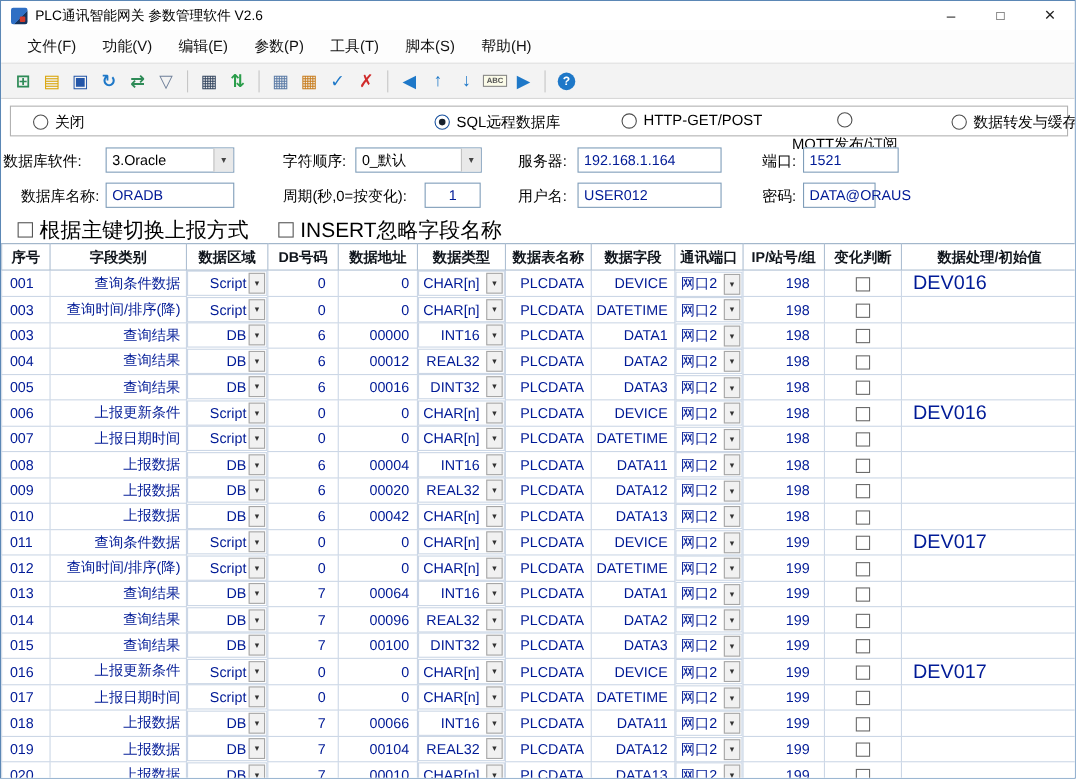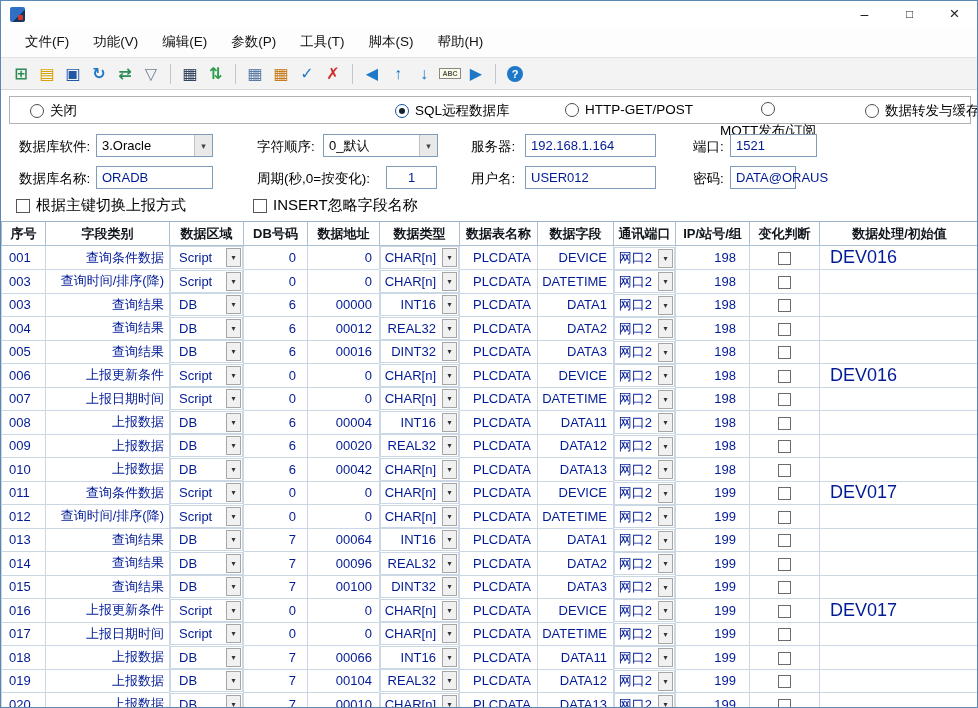--- a/index.html
+++ b/index.html
@@ -38,62 +38,63 @@
   .radio-item.sel .radio-circle{border-color:#17509e}
   .radio-item.sel .radio-circle::after{content:"";position:absolute;inset:3px;background:#17212e;border-radius:50%}
 
   
   .form-area{position:absolute;left:0;top:44px;width:978px;height:60px}
   .f-label{position:absolute;font-size:13.5px;white-space:nowrap}
   .f-input{position:absolute;height:23px;border:1px solid #7f9db9;background:#fff;font-size:13px;display:flex;align-items:center;padding:0 5px;color:var(--navy)}
   .f-combo{padding:0;color:#000}
   .f-combo .cval{flex:1;padding-left:5px}
   .combo-arrow{width:18px;height:100%;margin-left:auto;background:#e9e9e9;border-left:1px solid #c2c2c2;display:flex;align-items:center;justify-content:center;font-size:9px;color:#444;flex:0 0 auto}
-  .lbl-db-software{left:18px;top:4px}   .combo-db-software{left:95px;top:0;width:117px}
+  .lbl-db-software{left:2px;top:4px}   .combo-db-software{left:95px;top:0;width:117px}
   .lbl-char-order{left:256px;top:4px}   .combo-char-order{left:322px;top:0;width:115px}
   .lbl-server{left:470px;top:4px}       .inp-server{left:524px;top:0;width:131px}
   .lbl-port{left:692px;top:4px}         .inp-port{left:729px;top:0;width:87px}
   .lbl-db-name{left:18px;top:36px}      .inp-db-name{left:95px;top:32px;width:117px}
   .lbl-period{left:256px;top:36px}      .inp-period{left:385px;top:32px;width:51px;justify-content:center}
   .lbl-username{left:470px;top:36px}    .inp-username{left:524px;top:32px;width:131px}
   .lbl-password{left:692px;top:36px}    .inp-password{left:729px;top:32px;width:66px}
 
   
   .check-row{position:absolute;left:0;top:106px;width:978px;height:22px}
-  .check-item{position:absolute;top:0;display:flex;align-items:center;gap:6px;font-size:15px}
+  .check-item{position:absolute;top:0;display:flex;align-items:center;gap:6px;font-size:19px}
   .check-item.chk1{left:15px}.check-item.chk2{left:252px}
   .cbx{width:14px;height:14px;border:1px solid #565656;background:#fff;flex:0 0 auto}
 
   
   .grid{position:absolute;left:0;top:131px;width:978px;border-collapse:collapse;table-layout:fixed;background:#fff}
   .grid th{height:24px;font-size:13px;font-weight:bold;color:#10151c;background:#fff;border:1px solid #aebfd2;border-top:1px solid #9ab0c6;white-space:nowrap;overflow:hidden}
   .grid td{height:23px;font-size:13px;color:var(--navy);border:1px solid #ccd7e6;white-space:nowrap;overflow:hidden;padding:0}
   .grid td.c-seq{padding-left:7px;text-align:left}
   .grid td.c-cat{text-align:right;padding-right:5px}
   .grid td.c-db{text-align:right;padding-right:11px}
   .grid td.c-addr{text-align:right;padding-right:7px}
   .grid td.c-tbl{text-align:right;padding-right:6px}
   .grid td.c-fld{text-align:right;padding-right:6px}
   .grid td.c-sta{text-align:right;padding-right:13px}
   .grid td.c-chk{text-align:center}
   .grid td.c-init{padding-left:10px;font-size:18px}
   .grid td.combo{display:flex;align-items:center}
   td.combo .cval{flex:1}
-  td.combo.cl .cval{text-align:left;padding-left:8px}
+  td.combo.cl .cval{text-align:right;padding-left:8px}
   td.combo.cr .cval{text-align:right;padding-right:4px}
   .cell-btn{width:15px;height:19px;background:#f1f1f1;border:1px solid #a6a6a6;color:#333;font-size:8px;display:flex;align-items:center;justify-content:center;margin:0 1px 0 2px;flex:0 0 auto}
   .grid-cbx{display:inline-block;width:13px;height:13px;border:1px solid #6b6b6b;background:#fff;vertical-align:middle}
 </style>
 </head>
 <body>
 
 <div class="window">
 
   <div class="titlebar">
     <div class="app-icon"></div>
+    <span class="title-text">PLC通讯智能网关 参数管理软件 V2.6</span>
     <div class="win-controls">
       <div class="win-btn">–</div>
       <div class="win-btn max">□</div>
       <div class="win-btn close">×</div>
     </div>
   </div>
 
   <div class="menubar">
       <span class="menu-item">文件(F)</span>
       <span class="menu-item">功能(V)</span>

